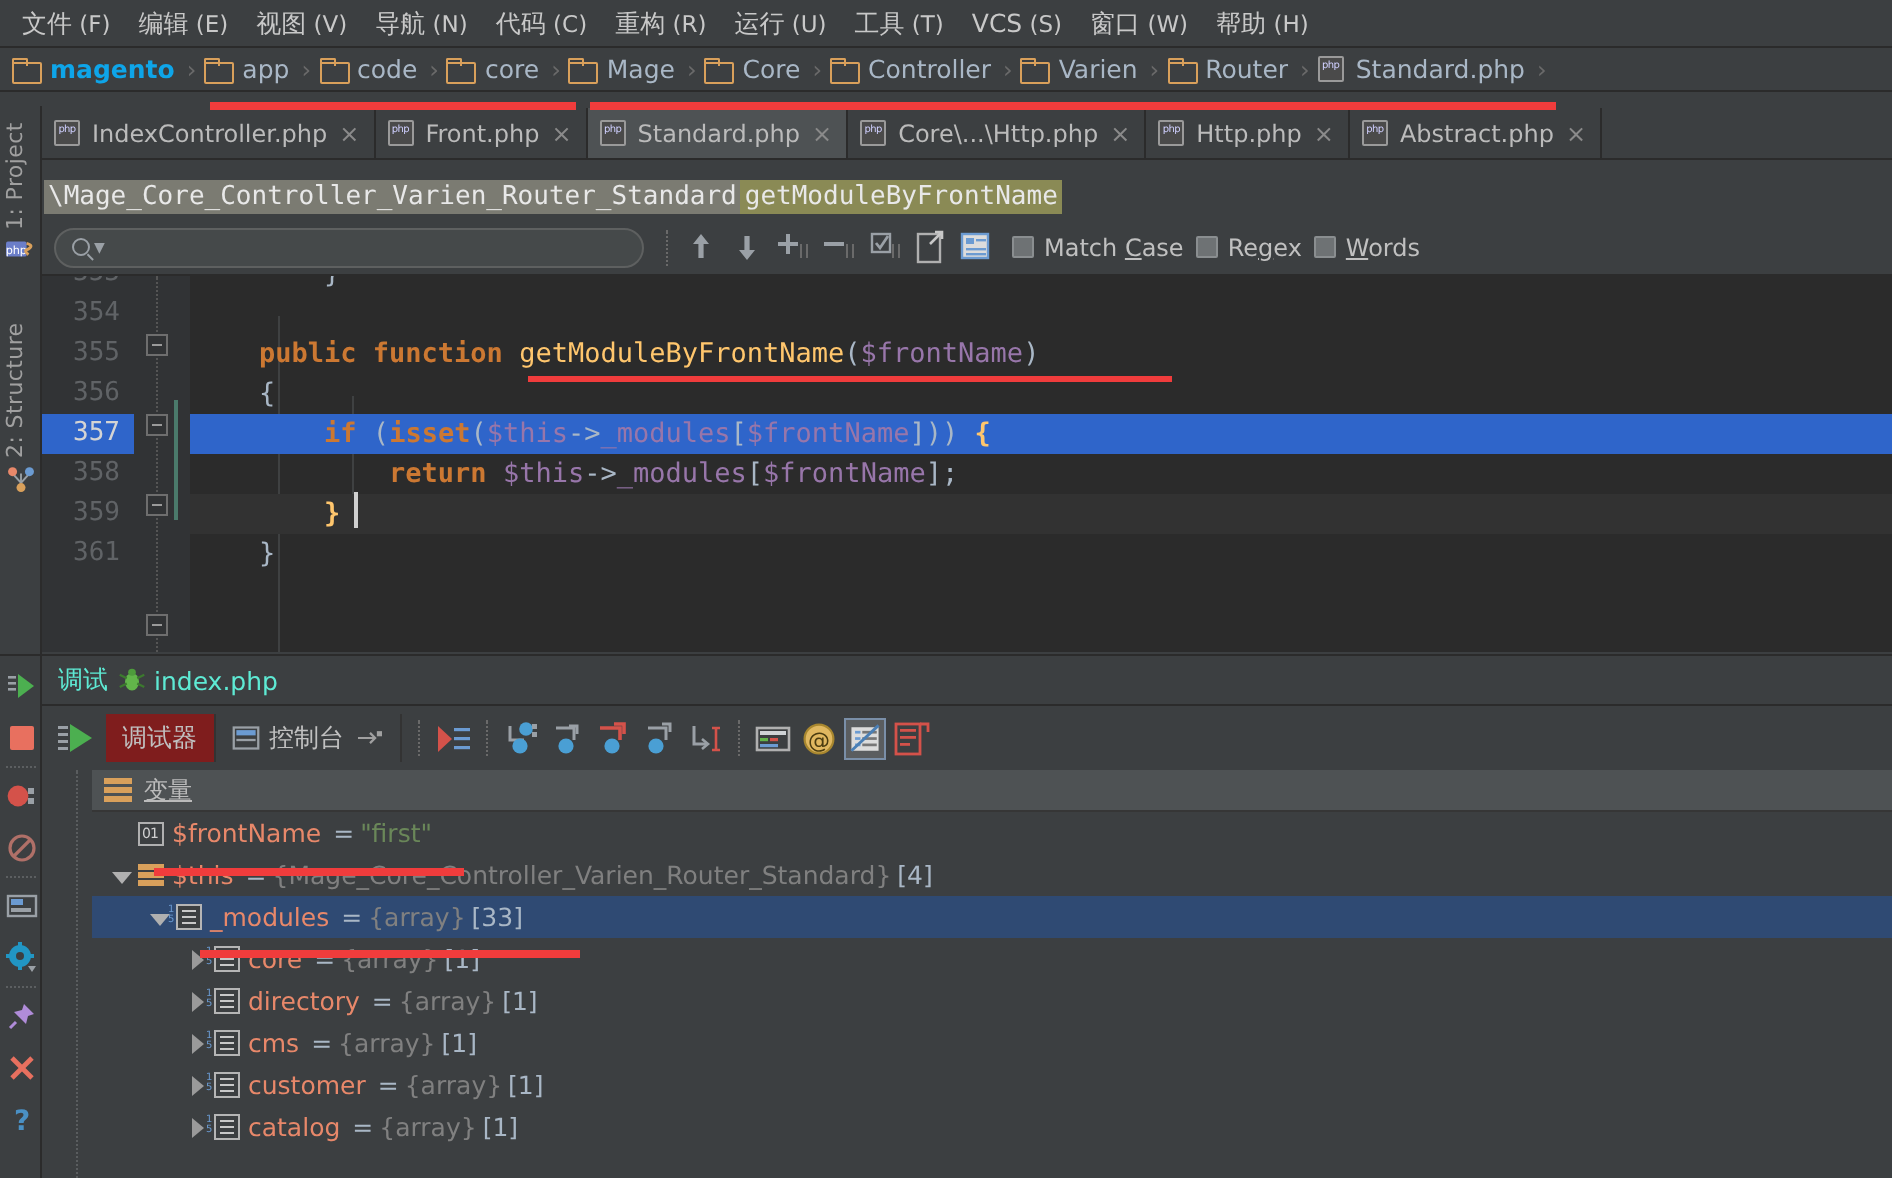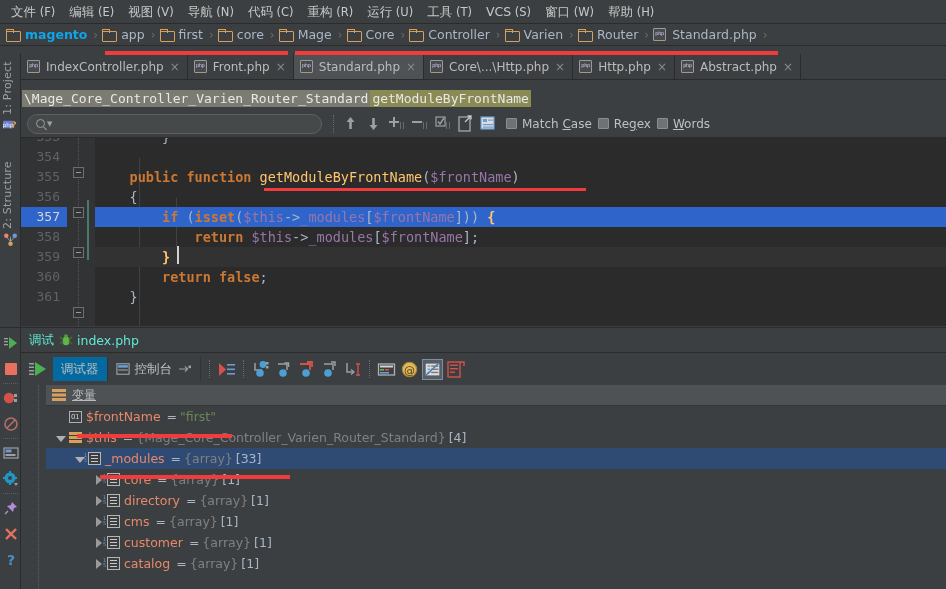--- a/index.html
+++ b/index.html
@@ -199,21 +199,21 @@
     border-bottom: 1px solid #2b2b2b; font-size: 12.5px; color: #5eead4;
   }
   .dbg-toolbar {
     position: absolute; left: 21px; top: 26px; right: 0; height: 30px;
     display: flex; align-items: center; padding-left: 6px;
   }
   .dbgtab {
     display: flex; align-items: center; height: 24px; padding: 0 8px;
     font-size: 12.5px; color: #c0c0c0; border-right: 1px solid #333;
   }
-  .dbgtab.active { background: #0369a1; text-align: center; }
+  .dbgtab.active { background: #7f1d1d; text-align: center; }
   .dbg-strip {
     position: absolute; left: 0; top: 0; bottom: 0; width: 21px;
     background: #3c3f41; border-right: 1px solid #2b2b2b;
   }
   .ds-ico { position: absolute; left: 3px; width: 16px; height: 16px; }
   .ds-sep {
     position: absolute; left: 3px; width: 15px; height: 0;
     border-top: 1px dotted #5c5f61;
   }
 
@@ -303,21 +303,21 @@
         <span class="crumb-label">magento</span>
       </div>
       <span class="crumb-sep">›</span>
       <div class="crumb">
         <span class="ico-folder"></span>
         <span class="crumb-label">app</span>
       </div>
       <span class="crumb-sep">›</span>
       <div class="crumb">
         <span class="ico-folder"></span>
-        <span class="crumb-label">first</span>
+        <span class="crumb-label">code</span>
       </div>
       <span class="crumb-sep">›</span>
       <div class="crumb">
         <span class="ico-folder"></span>
         <span class="crumb-label">core</span>
       </div>
       <span class="crumb-sep">›</span>
       <div class="crumb">
         <span class="ico-folder"></span>
         <span class="crumb-label">Mage</span>
@@ -488,24 +488,20 @@
           <div class="lno">357</div>
           <div class="ed-code"><span class="pl">        </span><span class="k">if</span><span class="pl"> (</span><span class="k">isset</span><span class="pl">(</span><span class="v">$this</span><span class="pl">-&gt;</span><span class="v">_modules</span><span class="pl">[</span><span class="v">$frontName</span><span class="pl">])) </span><span class="bw">{</span></div>
         </div>
         <div class="ed-row">
           <div class="lno">358</div>
           <div class="ed-code"><span class="pl">            </span><span class="k">return</span><span class="pl"> </span><span class="v">$this</span><span class="pl">-&gt;</span><span class="v">_modules</span><span class="pl">[</span><span class="v">$frontName</span><span class="pl">];</span></div>
         </div>
         <div class="ed-row cur">
           <div class="lno">359</div>
           <div class="ed-code"><span class="pl">        </span><span class="bw">}</span></div>
-        </div>
-        <div class="ed-row">
-          <div class="lno">360</div>
-          <div class="ed-code"><span class="pl">        </span><span class="k">return false</span><span class="pl">;</span></div>
         </div>
         <div class="ed-row">
           <div class="lno">361</div>
           <div class="ed-code"><span class="pl">    }</span></div>
         </div>
       </div>
     <div class="caret" style="left:156px;top:108px;height:18px"></div>
   </div>
 
   <div class="debugwin">

